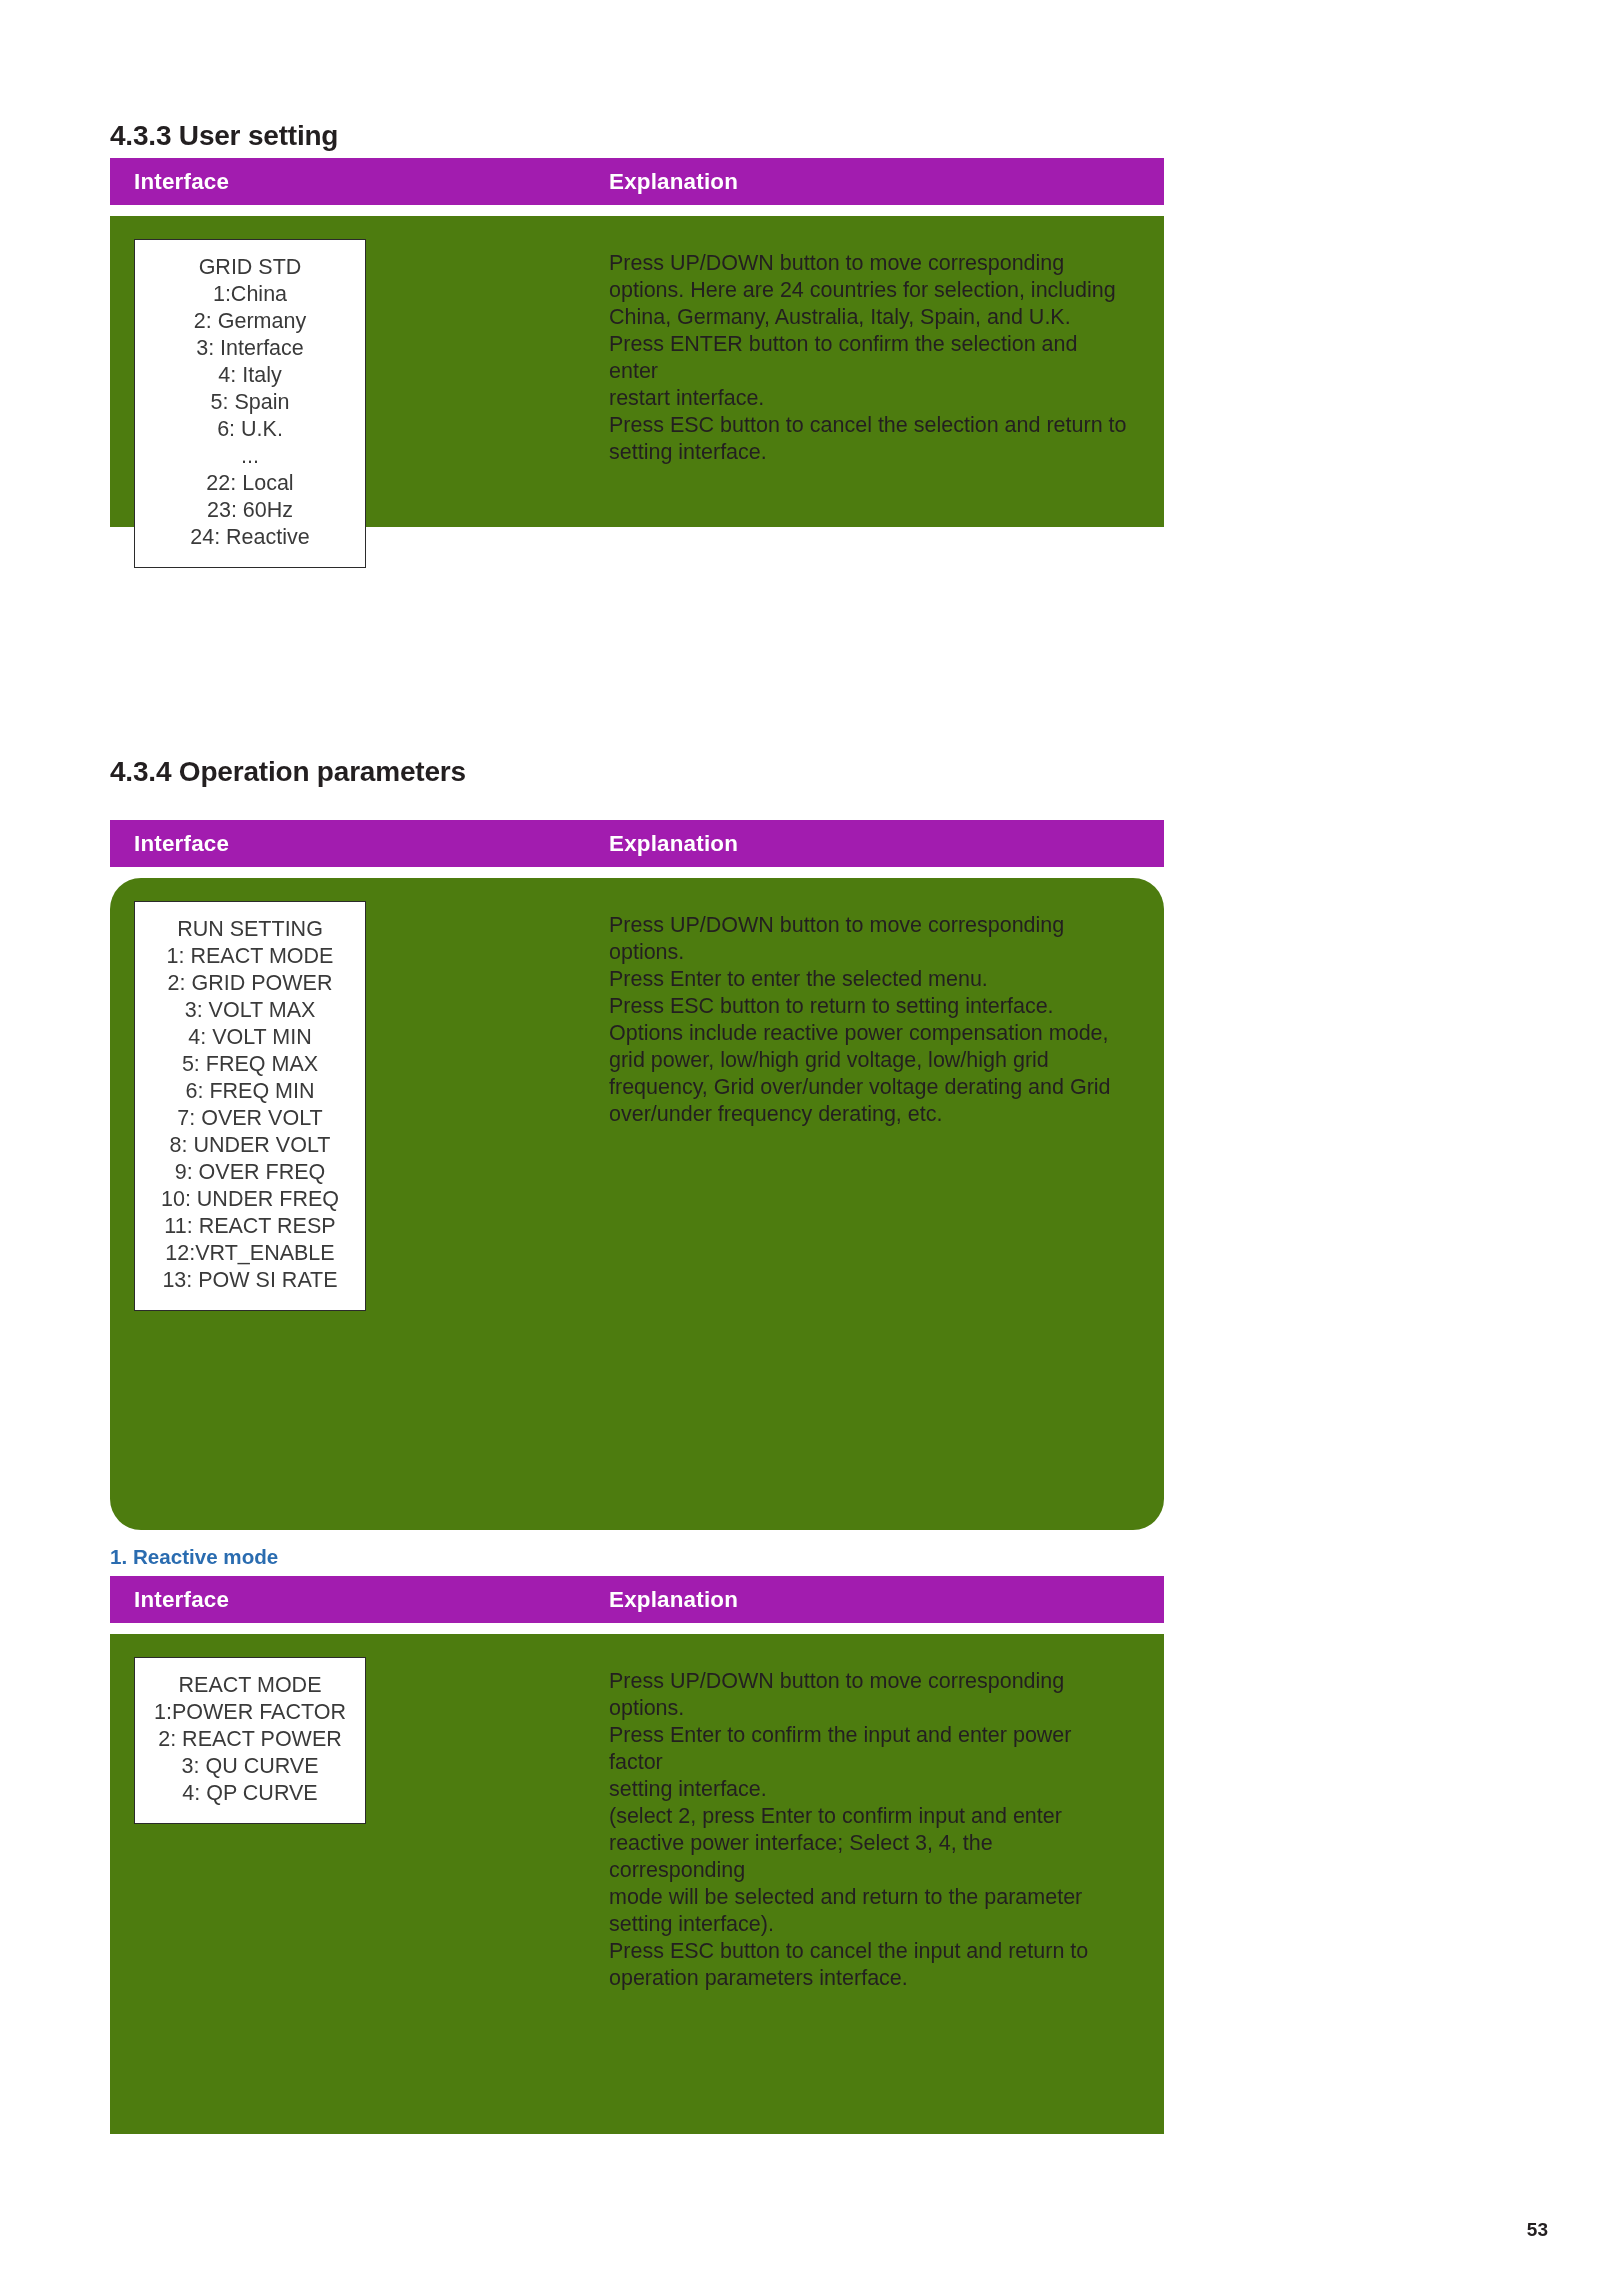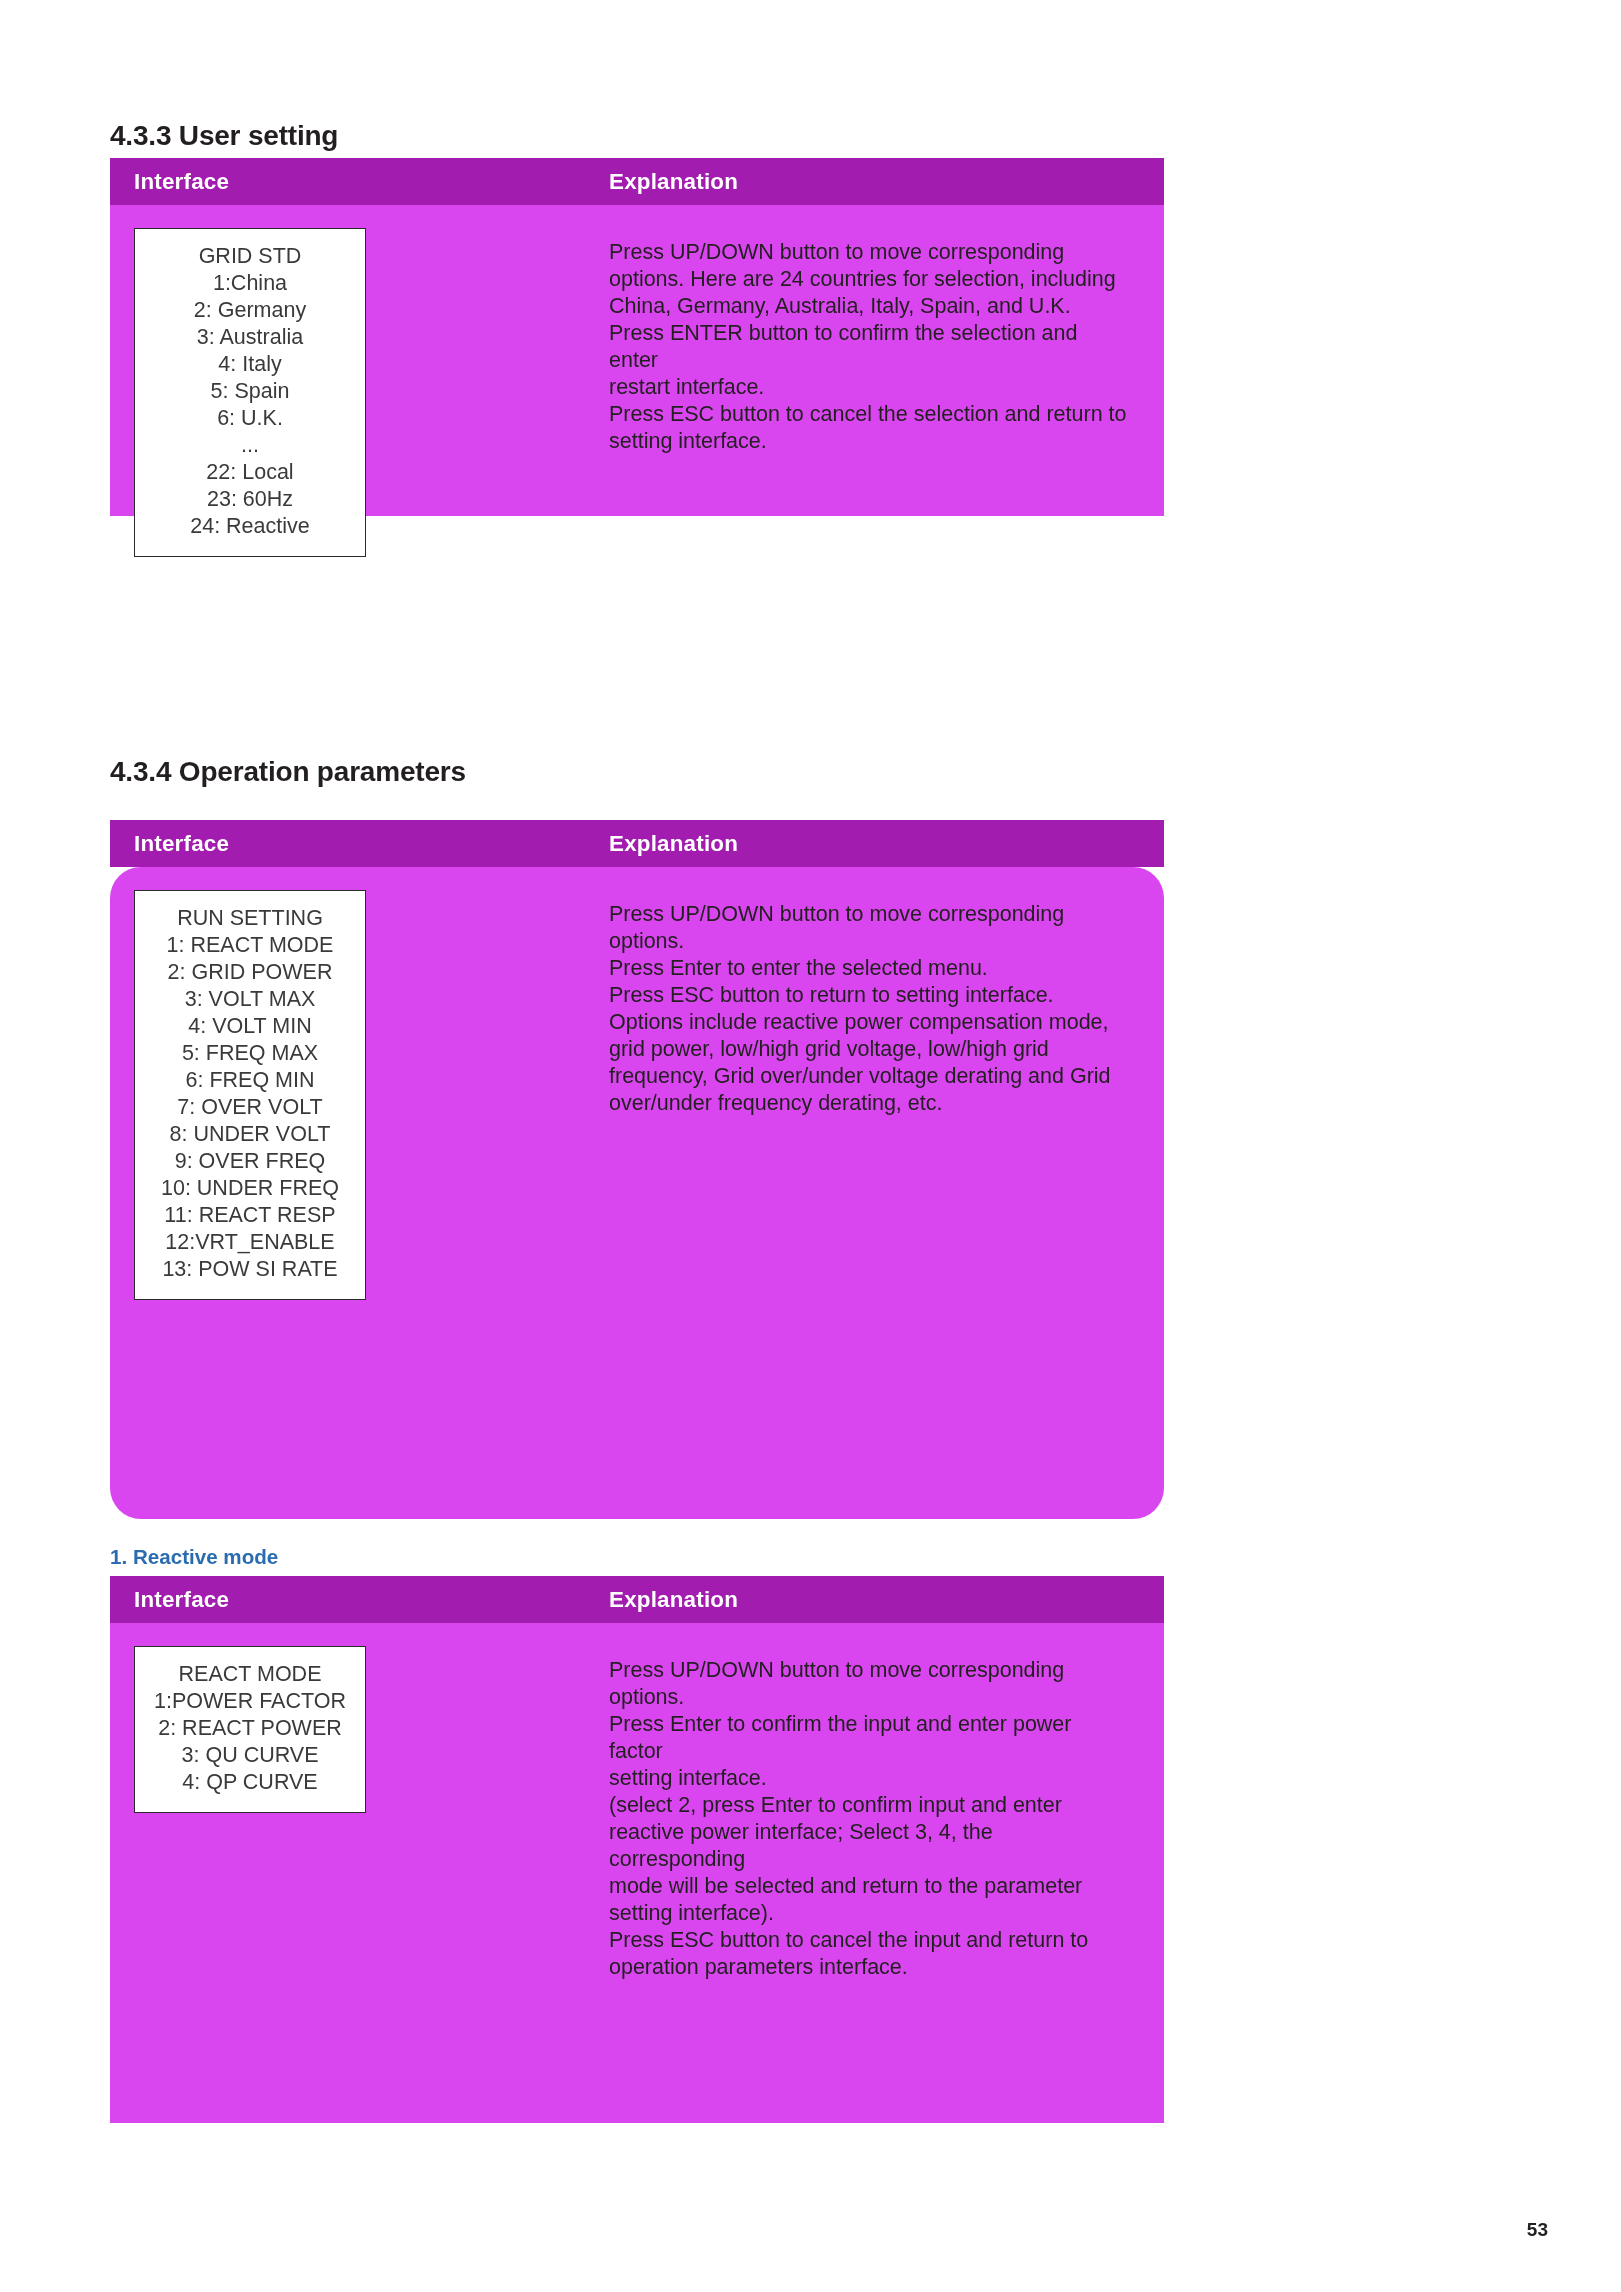--- a/index.html
+++ b/index.html
@@ -59,23 +59,24 @@
     transform: translateY(-50%);
     color: #ffffff;
     font-size: 22.4px;
     font-weight: bold;
     letter-spacing: 0.2px;
   }
   .table-head .col-interface { left: 24px; }
   .table-head .col-explanation { left: 499px; }
 
   .table-body {
-    background: #d946ef;
+    background: #4d7c0f;
     position: relative;
     display: block;
+    margin-top: 11px;
   }
 
   
   .iface-box {
     position: absolute;
     left: 24px;
     width: 232px;
     background: #ffffff;
     border: 1.8px solid #2b2b2b;
     box-sizing: border-box;
@@ -124,21 +125,21 @@
     <div class="table-head">
       <span class="col-label col-interface">Interface</span>
       <span class="col-label col-explanation">Explanation</span>
     </div>
     <div class="table-body" style="height:311px;">
 
       <div class="iface-box" style="top:23px;">
         <span class="iface-line">GRID STD</span>
         <span class="iface-line">1:China</span>
         <span class="iface-line">2: Germany</span>
-        <span class="iface-line">3: Australia</span>
+        <span class="iface-line">3: Interface</span>
         <span class="iface-line">4: Italy</span>
         <span class="iface-line">5: Spain</span>
         <span class="iface-line">6: U.K.</span>
         <span class="iface-line">...</span>
         <span class="iface-line">22: Local</span>
         <span class="iface-line">23: 60Hz</span>
         <span class="iface-line">24: Reactive</span>
       </div>
 
       <div class="explain" style="top:34px;">

